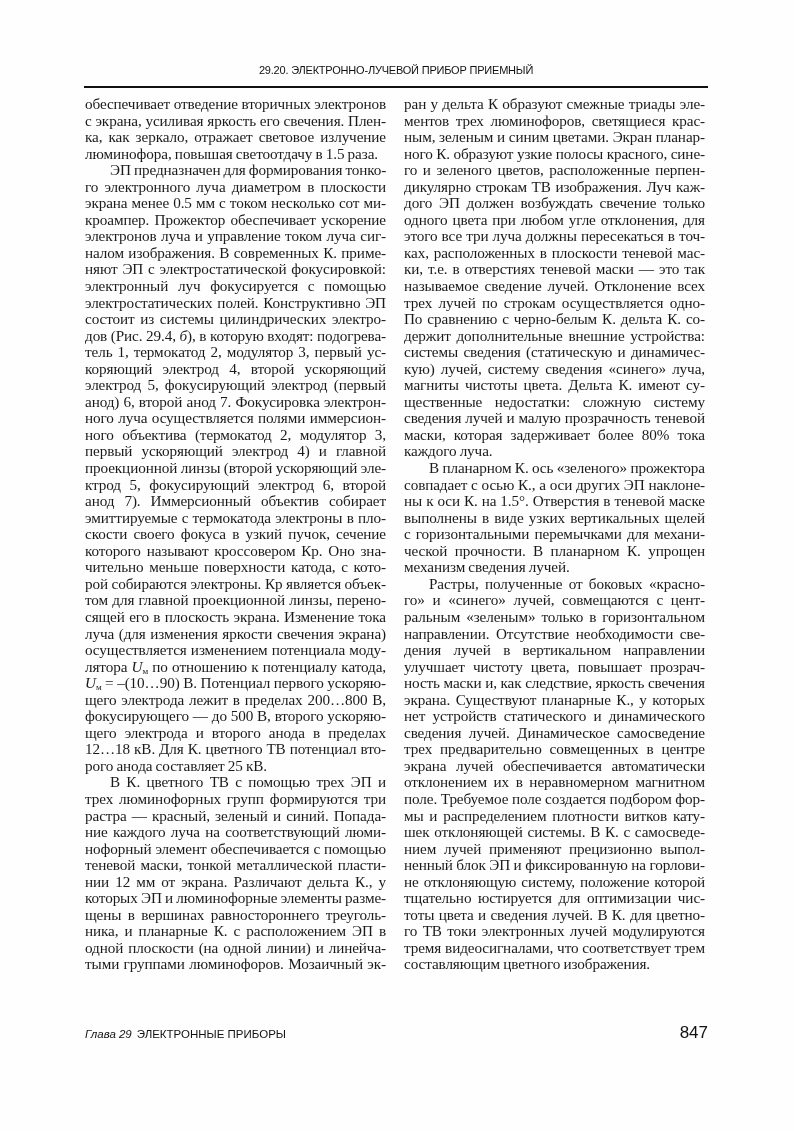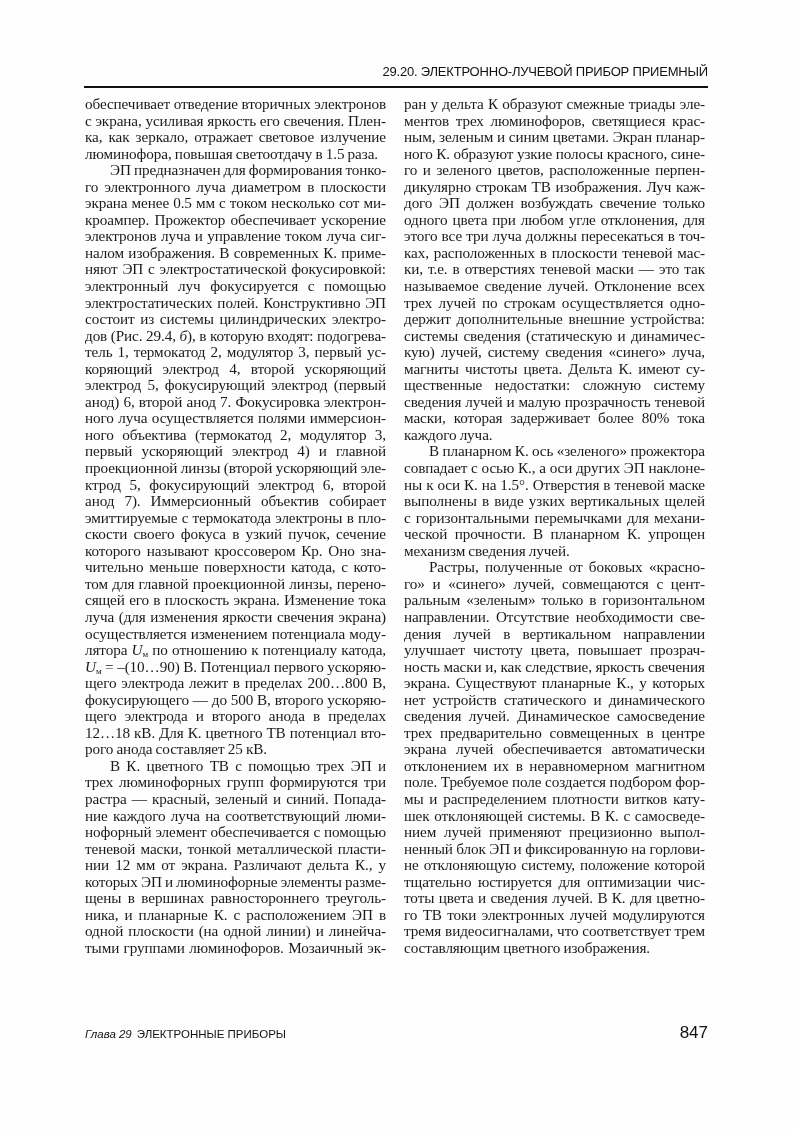--- a/index.html
+++ b/index.html
@@ -2,21 +2,21 @@
 <html><head>
 <meta charset="utf-8">
 <style>
   html, body { margin: 0; padding: 0; }
   body {
     width: 794px; height: 1131px; background: #fefefe; position: relative; overflow: hidden;
     color: #1a1a1a;
   }
   .running-head {
     position: absolute; left: 84px; width: 624px; top: 64px; height: 20px;
-    text-align: right; font-family: "Liberation Sans", sans-serif; font-size: 13px;
+    text-align: center; font-family: "Liberation Sans", sans-serif; font-size: 11px;
     letter-spacing: -0.2px; color: #111;
   }
   .head-rule {
     position: absolute; left: 84px; width: 624px; top: 86px; height: 2px; background: #111;
   }
   .col { position: absolute; top: 96px; width: 301px; }
   .col.left { left: 85px; }
   .col.right { left: 404px; }
   .ln {
     height: 16.55px; line-height: 16.55px; font-family: "Liberation Serif", serif; font-size: 15.2px;
@@ -64,20 +64,21 @@
     <div class="ln">ного луча осуществляется полями иммерсион-</div>
     <div class="ln">ного объектива (термокатод 2, модулятор 3,</div>
     <div class="ln">первый ускоряющий электрод 4) и главной</div>
     <div class="ln">проекционной линзы (второй ускоряющий эле-</div>
     <div class="ln">ктрод 5, фокусирующий электрод 6, второй</div>
     <div class="ln">анод 7). Иммерсионный объектив собирает</div>
     <div class="ln">эмиттируемые с термокатода электроны в пло-</div>
     <div class="ln">скости своего фокуса в узкий пучок, сечение</div>
     <div class="ln">которого называют кроссовером Кр. Оно зна-</div>
     <div class="ln">чительно меньше поверхности катода, с кото-</div>
+    <div class="ln">рой собираются электроны. Кр является объек-</div>
     <div class="ln">том для главной проекционной линзы, перено-</div>
     <div class="ln">сящей его в плоскость экрана. Изменение тока</div>
     <div class="ln">луча (для изменения яркости свечения экрана)</div>
     <div class="ln">осуществляется изменением потенциала моду-</div>
     <div class="ln">лятора <i>U</i><sub>м</sub> по отношению к потенциалу катода,</div>
     <div class="ln"><i>U</i><sub>м</sub> = –(10…90) В. Потенциал первого ускоряю-</div>
     <div class="ln">щего электрода лежит в пределах 200…800 В,</div>
     <div class="ln">фокусирующего — до 500 В, второго ускоряю-</div>
     <div class="ln">щего электрода и второго анода в пределах</div>
     <div class="ln">12…18 кВ. Для К. цветного ТВ потенциал вто-</div>
@@ -102,20 +103,21 @@
     <div class="ln">ного К. образуют узкие полосы красного, сине-</div>
     <div class="ln">го и зеленого цветов, расположенные перпен-</div>
     <div class="ln">дикулярно строкам ТВ изображения. Луч каж-</div>
     <div class="ln">дого ЭП должен возбуждать свечение только</div>
     <div class="ln">одного цвета при любом угле отклонения, для</div>
     <div class="ln">этого все три луча должны пересекаться в точ-</div>
     <div class="ln">ках, расположенных в плоскости теневой мас-</div>
     <div class="ln">ки, т.е. в отверстиях теневой маски — это так</div>
     <div class="ln">называемое сведение лучей. Отклонение всех</div>
     <div class="ln">трех лучей по строкам осуществляется одно-</div>
+    <div class="ln">По сравнению с черно-белым К. дельта К. со-</div>
     <div class="ln">держит дополнительные внешние устройства:</div>
     <div class="ln">системы сведения (статическую и динамичес-</div>
     <div class="ln">кую) лучей, систему сведения «синего» луча,</div>
     <div class="ln">магниты чистоты цвета. Дельта К. имеют су-</div>
     <div class="ln">щественные недостатки: сложную систему</div>
     <div class="ln">сведения лучей и малую прозрачность теневой</div>
     <div class="ln">маски, которая задерживает более 80% тока</div>
     <div class="ln last">каждого луча.</div>
     <div class="ln ind">В планарном К. ось «зеленого» прожектора</div>
     <div class="ln">совпадает с осью К., а оси других ЭП наклоне-</div>

